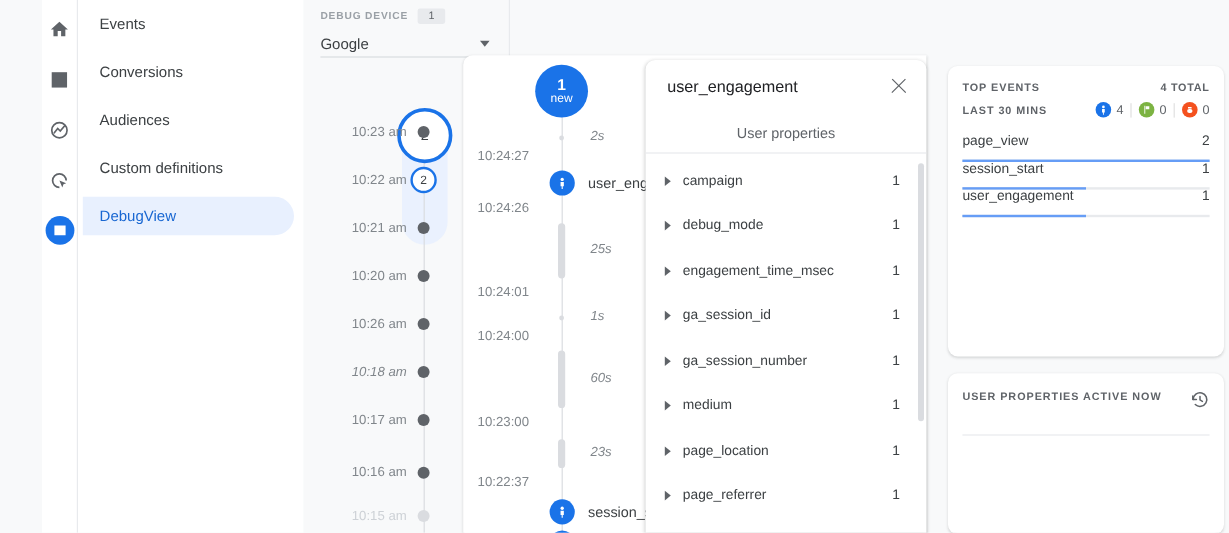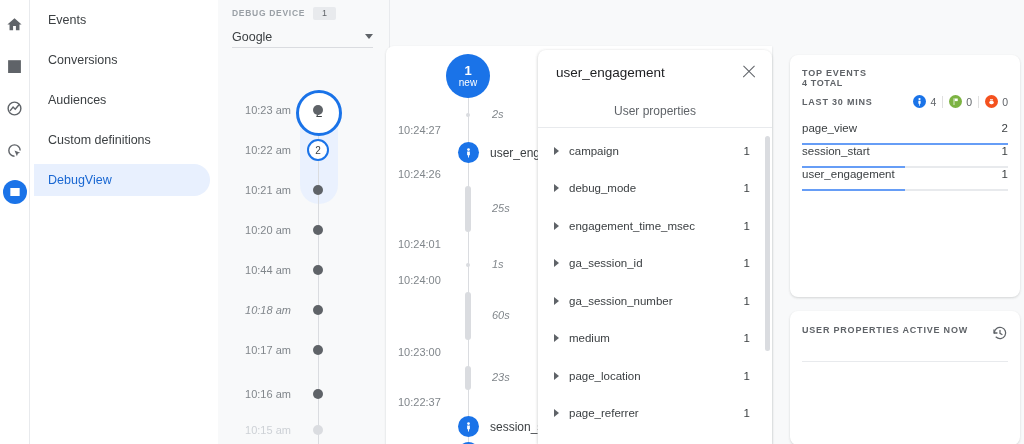--- a/index.html
+++ b/index.html
@@ -2,21 +2,21 @@
 <html><head>
 <meta charset="utf-8">
 <style>
   * { box-sizing: border-box; margin: 0; padding: 0; }
   html, body {
     width: 1024px; height: 444px;
     background: #f8f9fa;
     font-family: "Liberation Sans", sans-serif;
     overflow: hidden;
   }
-  .app { position: relative; width: 1024px; height: 444px; display: flex; }
+  .app { position: relative; width: 1024px; height: 444px; display: flex; padding-left: 35px; }
 
   
   .rail {
     width: 30px; height: 444px;
     background: #ffffff;
     border-right: 1px solid #e8eaed;
     display: flex; flex-direction: column;
     align-items: center; padding-top: 12px; gap: 18px;
     flex: 0 0 30px;
   }
@@ -87,21 +87,21 @@
     background: #ffffff; border: 3px solid #1a73e8;
     display: flex; align-items: center; justify-content: center;
     font-size: 12px; color: #3c4043; cursor: pointer;
   }
   .tl-row {
     position: absolute; left: 0; width: 172px; height: 20px;
     display: flex; align-items: center;
   }
   .tl-time {
     position: absolute; left: 14px; width: 72px;
-    text-align: center; font-size: 11px; color: #80868b;
+    text-align: right; font-size: 11px; color: #80868b;
   }
   .tl-dot {
     position: absolute; left: 95px; top: 5px;
     width: 10px; height: 10px; border-radius: 50%;
     background: #5f6368; cursor: pointer;
   }
   .tl-dot.ring {
     left: 89px; top: -1px;
     width: 22px; height: 22px; border-radius: 50%;
     background: #ffffff; border: 2px solid #1a73e8;
@@ -224,21 +224,21 @@
   .right {
     position: absolute; left: 780px; top: 0;
     width: 244px; height: 444px; padding: 55px 0 0 0;
   }
   .card {
     background: #ffffff; border-radius: 8px;
     box-shadow: 0 1px 2px rgba(60,64,67,.12), 0 1px 3px rgba(60,64,67,.08);
     margin: 0 4px 14px 10px;
   }
   .card-top { height: 242px; padding: 13px 12px 0 12px; }
-  .ct-row1 { display: flex; justify-content: space-between; align-items: flex-start; flex-direction: column; }
+  .ct-row1 { display: flex; justify-content: space-between; align-items: flex-end; }
   .ct-kicker { font-size: 9px; font-weight: 700; letter-spacing: .8px; color: #5f6368; }
   .ct-total { font-size: 9px; font-weight: 700; letter-spacing: .6px; color: #5f6368; }
   .ct-row2 { display: flex; justify-content: space-between; align-items: center; margin-top: 7px; }
   .ct-sub { font-size: 9px; font-weight: 700; letter-spacing: .8px; color: #5f6368; }
   .ct-badges { display: flex; align-items: center; gap: 6px; }
   .badge { display: flex; align-items: center; gap: 4px; }
   .badge-dot {
     width: 13px; height: 13px; border-radius: 50%;
     display: flex; align-items: center; justify-content: center;
   }
@@ -343,21 +343,21 @@
           </div>
           <div class="tl-row" style="top: 136px;">
             <span class="tl-time">10:21 am</span>
             <span class="tl-dot"></span>
           </div>
           <div class="tl-row" style="top: 176px;">
             <span class="tl-time">10:20 am</span>
             <span class="tl-dot"></span>
           </div>
           <div class="tl-row" style="top: 216px;">
-            <span class="tl-time">10:44 am</span>
+            <span class="tl-time">10:26 am</span>
             <span class="tl-dot"></span>
           </div>
           <div class="tl-row" style="top: 256px; font-style: italic;">
             <span class="tl-time">10:18 am</span>
             <span class="tl-dot"></span>
           </div>
           <div class="tl-row" style="top: 296px;">
             <span class="tl-time">10:17 am</span>
             <span class="tl-dot"></span>
           </div>

